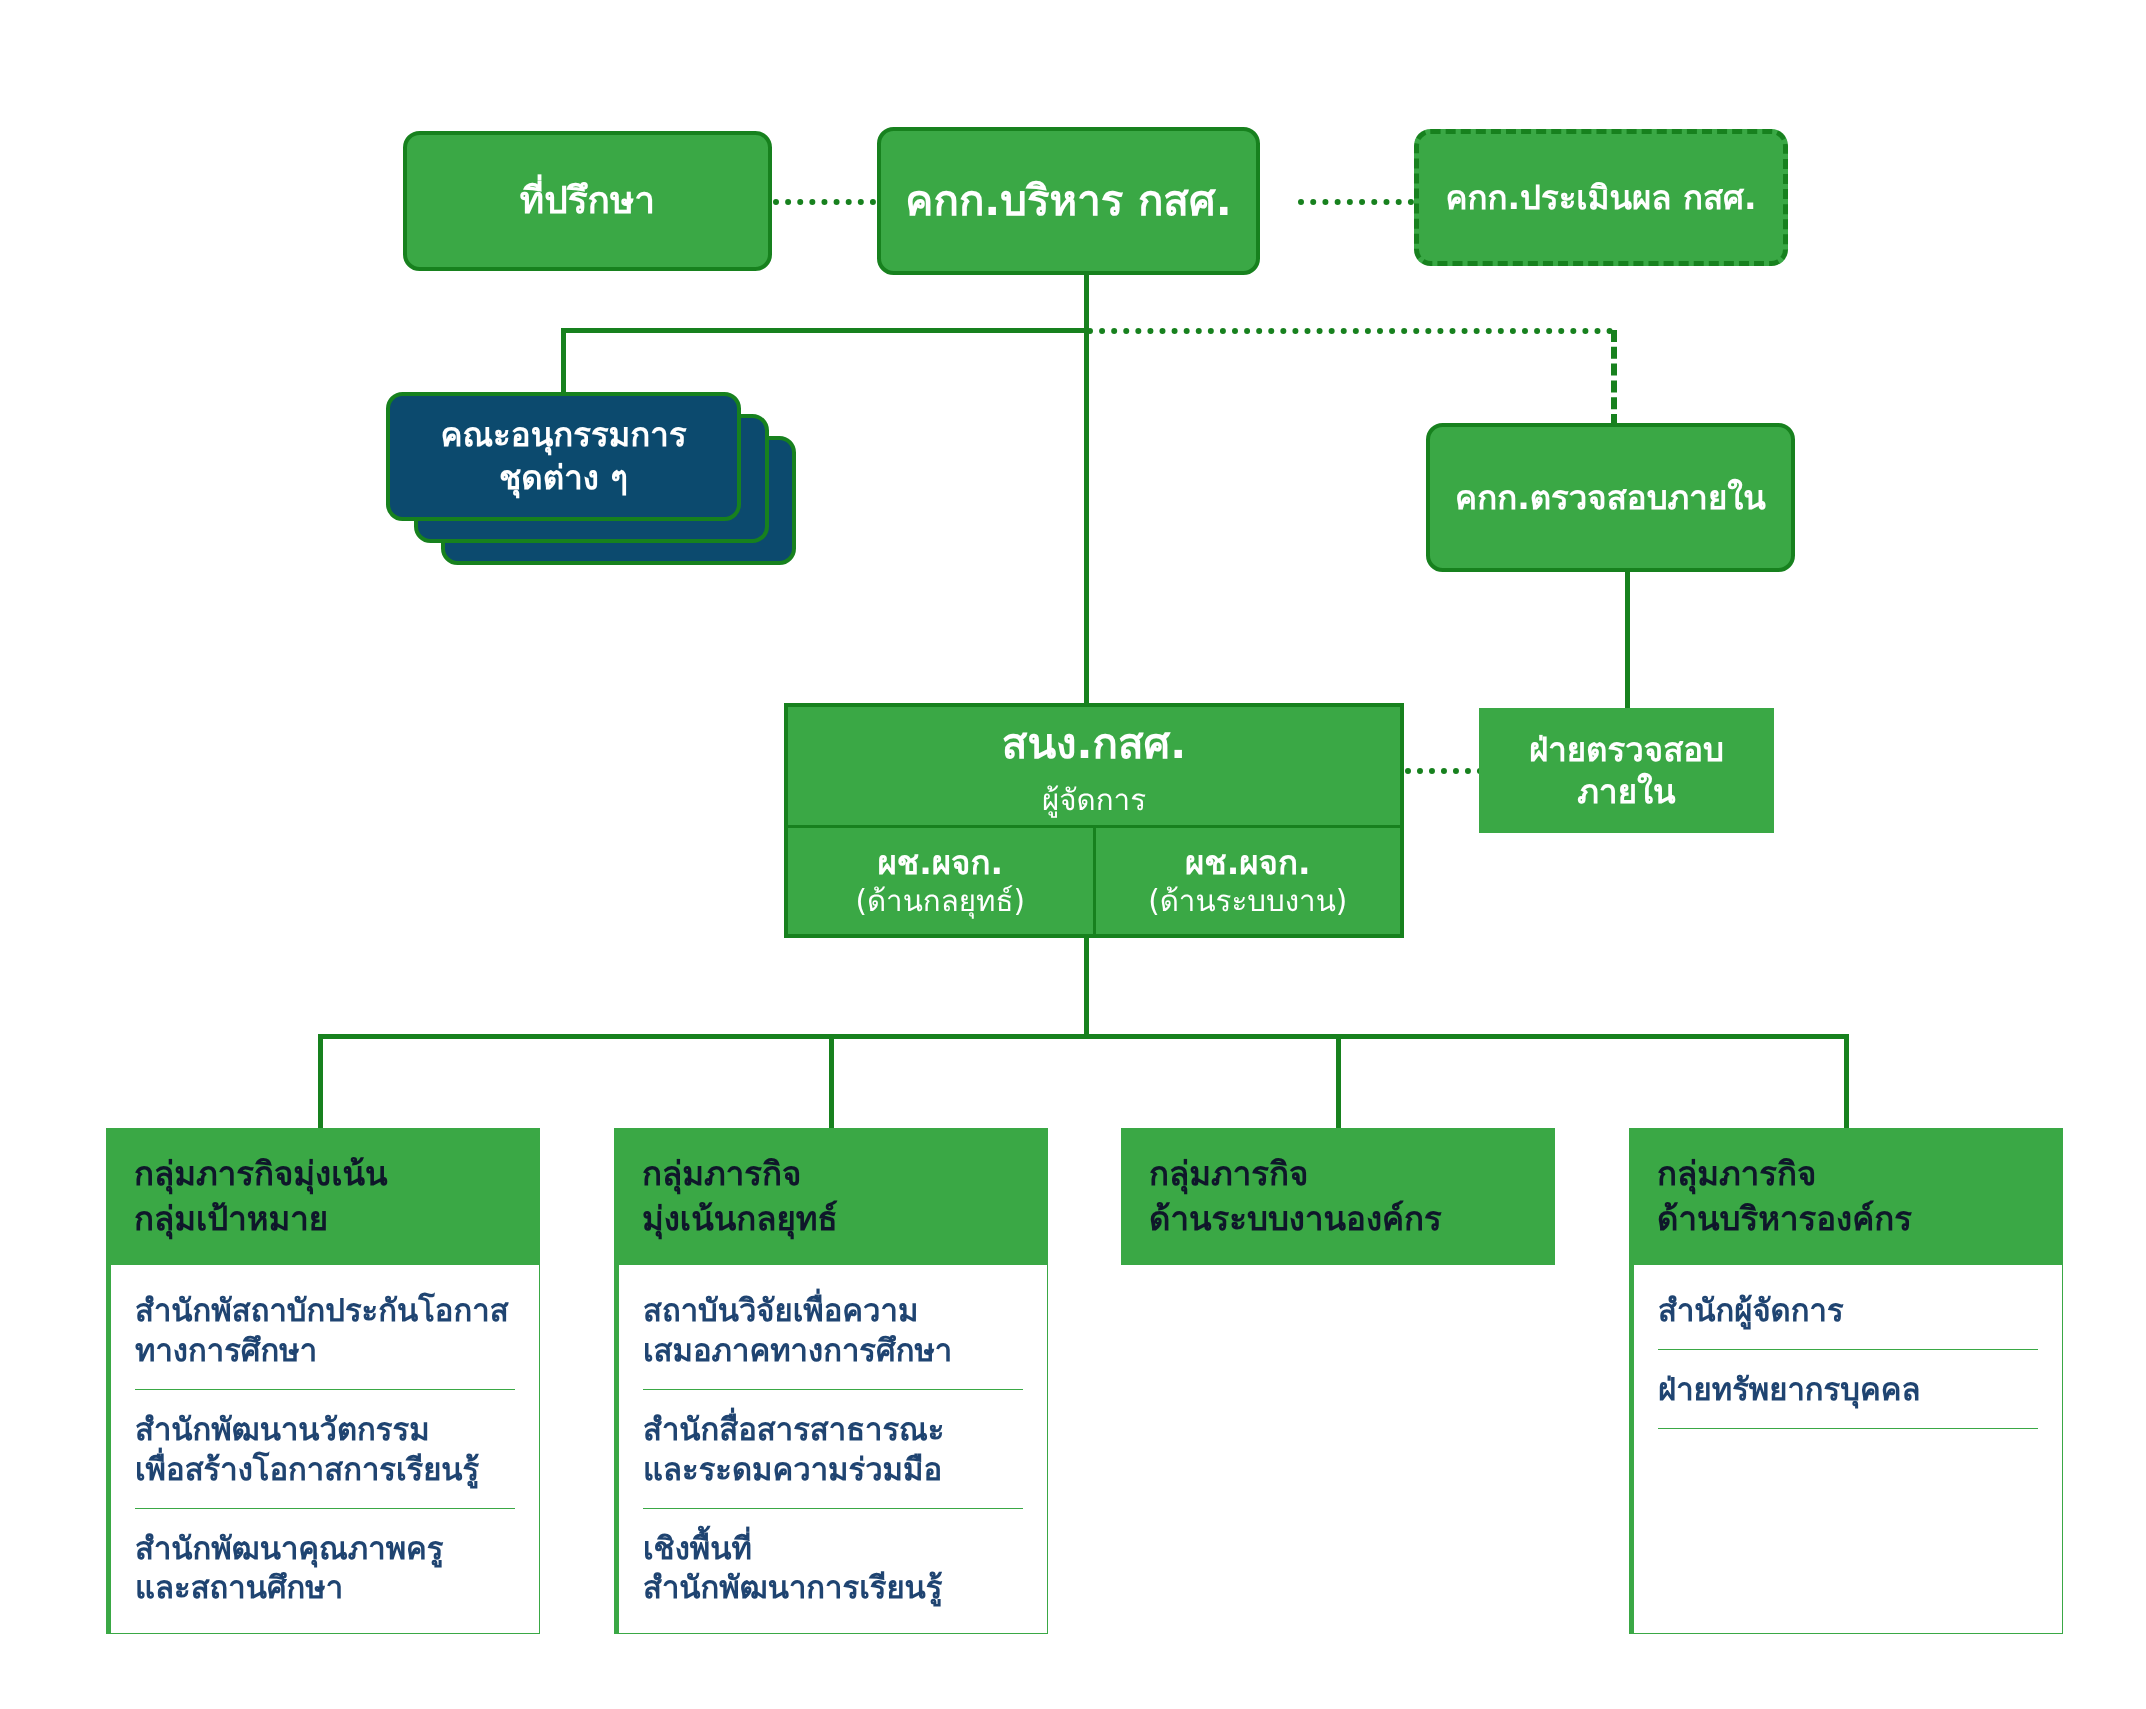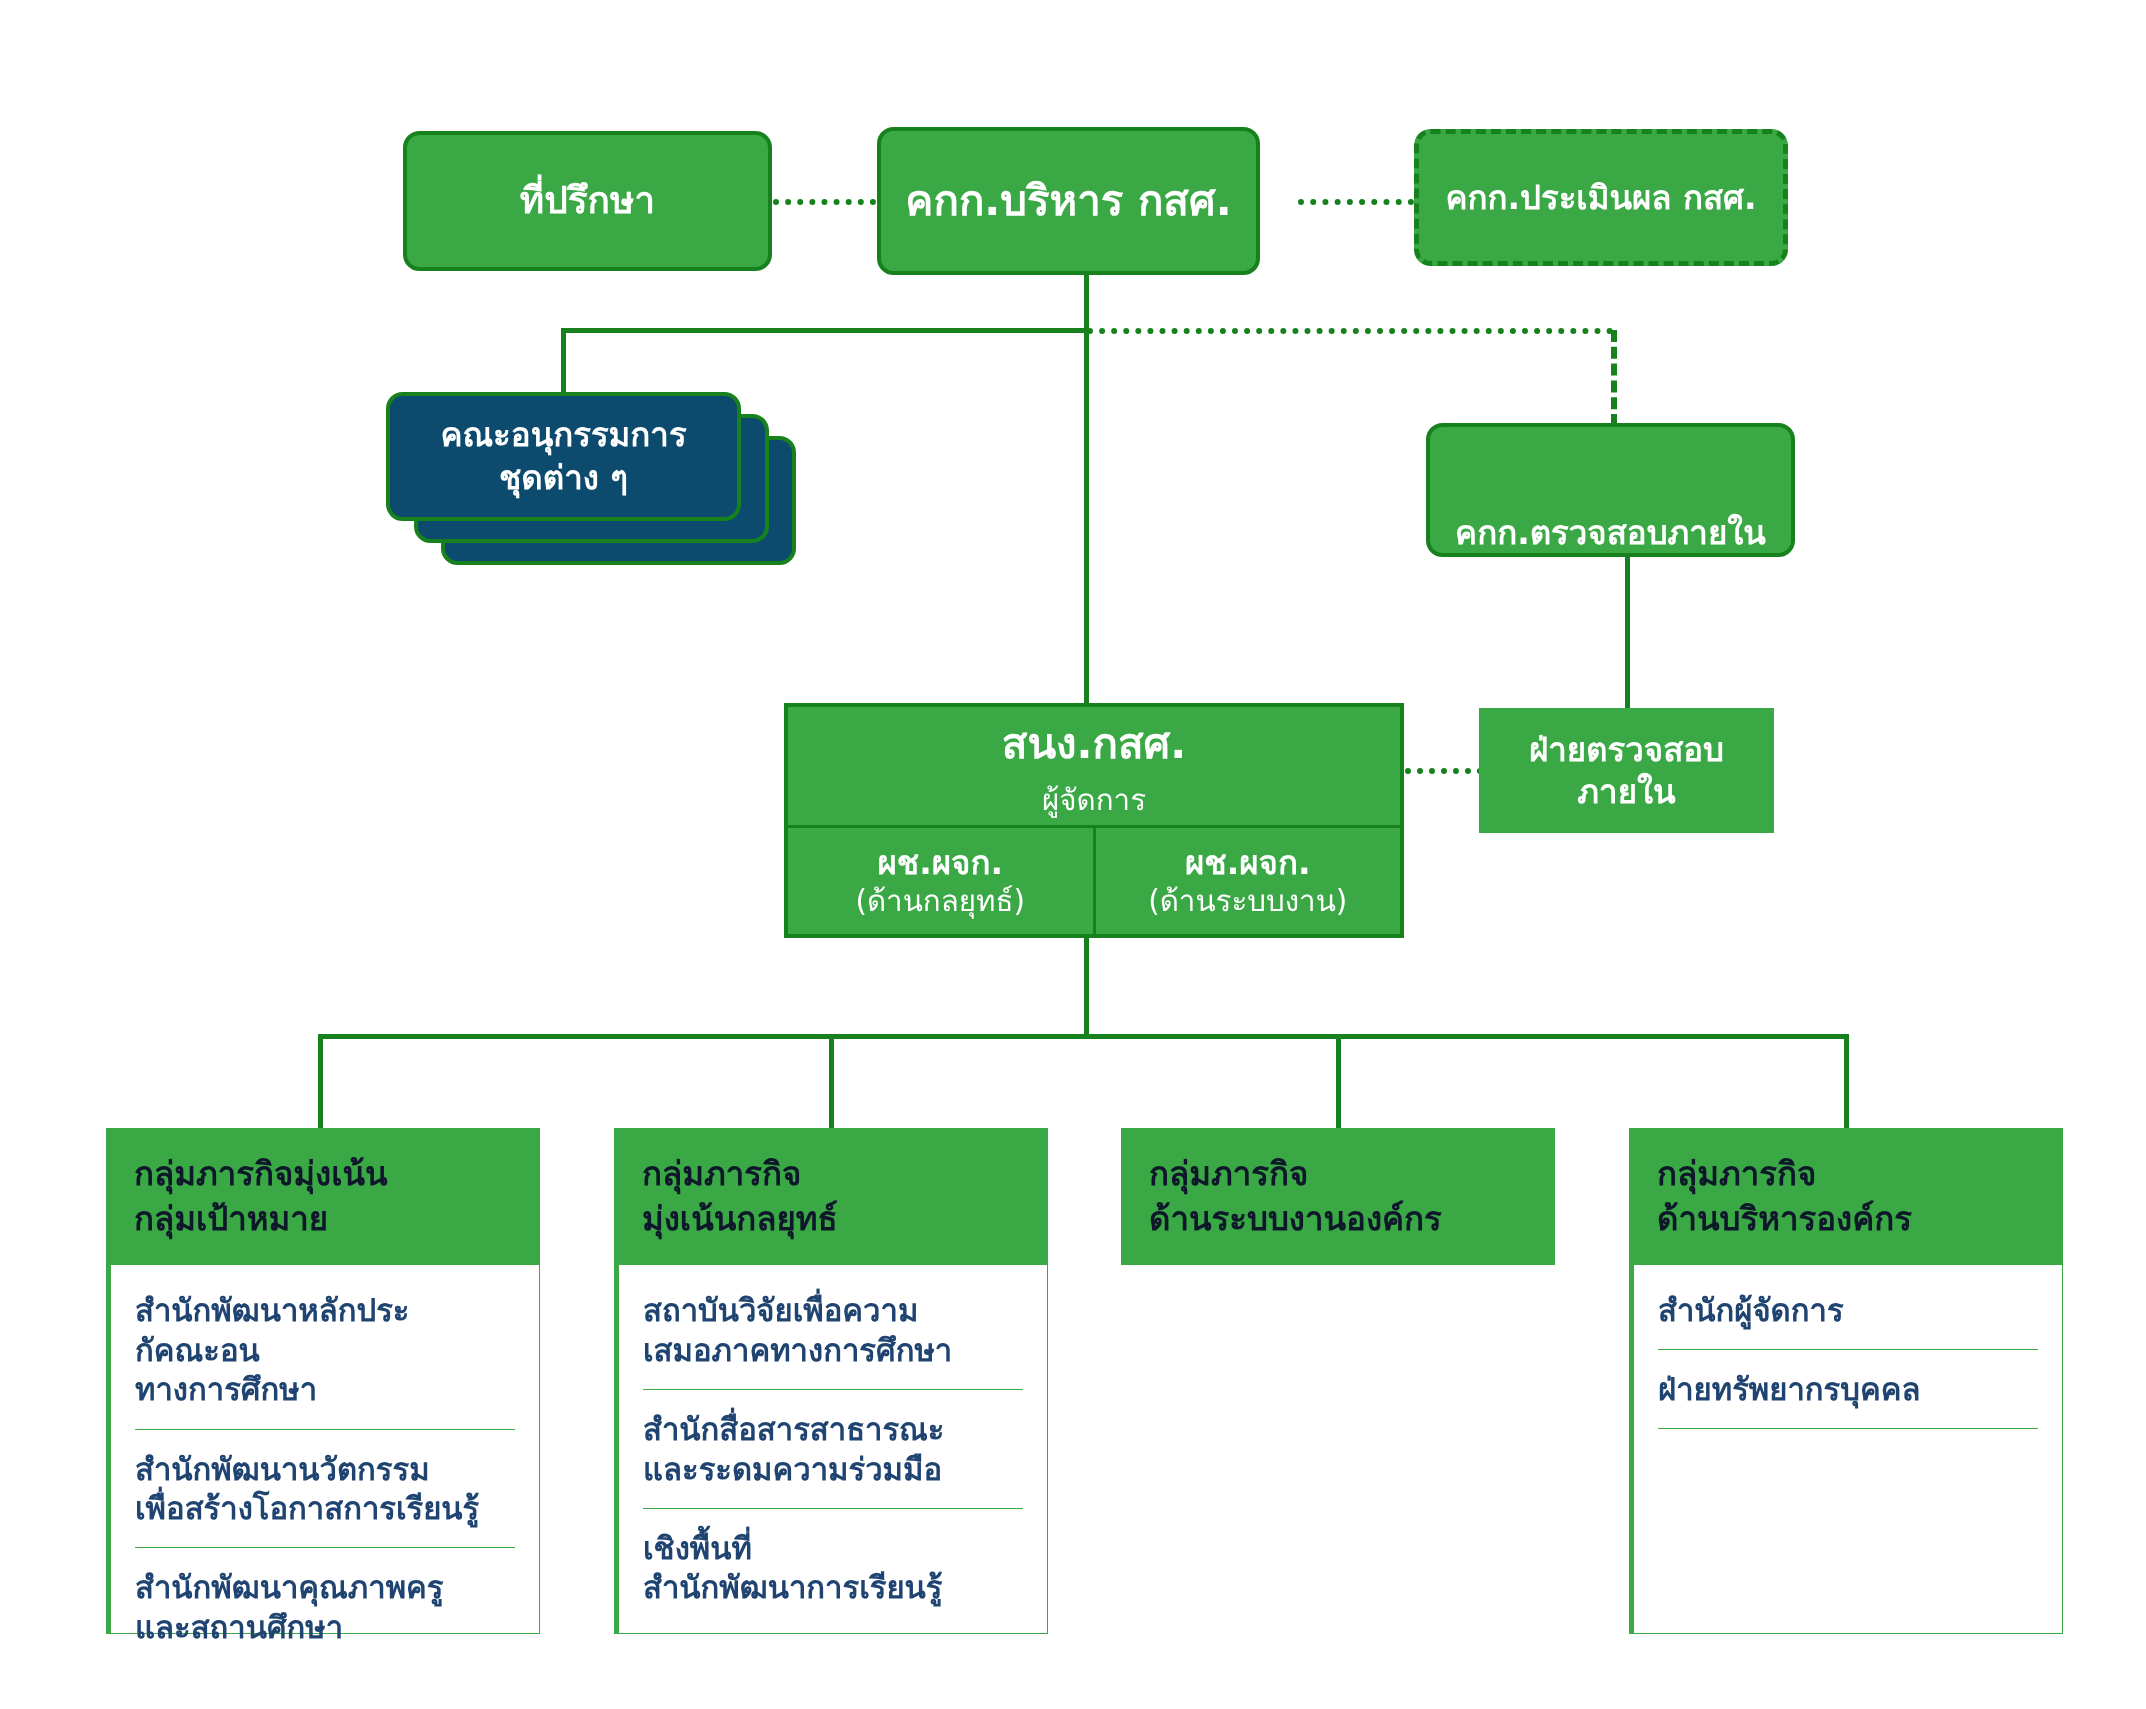--- a/index.html
+++ b/index.html
@@ -68,21 +68,21 @@
   }
   #stack-back-2 { left: 55px; top: 44px; }
   #stack-back-1 { left: 28px; top: 22px; }
   #stack-front  {
     left: 0px; top: 0px;
     display: flex; flex-direction: column;
     align-items: center; justify-content: center;
     color: #ffffff; text-align: center; line-height: 1.3;
   }
 
-  #node-audit-board   { left: 1426px; top: 423px;  width: 369px;  height: 134px; justify-content: flex-end; }
+  #node-audit-board   { left: 1426px; top: 423px;  width: 369px;  height: 149px; }
   #node-audit-dept    { left: 1479px; top: 708px;  width: 295px;  height: 125px; }
 
   
   #office-block {
     position: absolute;
     left: 784px; top: 703px;
     width: 620px; height: 235px;
     box-sizing: border-box;
     border: 4.6px solid #17811e;
     background: #3aa845;
@@ -242,21 +242,21 @@
     </div>
   </div>
 
   <div class="group-col" id="group-col-0">
     <div class="group-head">
       <div>กลุ่มภารกิจมุ่งเน้น</div>
       <div>กลุ่มเป้าหมาย</div>
     </div>
     <div class="group-body">
       <div class="group-item">
-        <div>สำนักพัฒนาหลักประกัคณะอน</div>
+        <div>สำนักพัสถาบักประกันโอกาส</div>
         <div>ทางการศึกษา</div>
       </div>
       <div class="group-item">
         <div>สำนักพัฒนานวัตกรรม</div>
         <div>เพื่อสร้างโอกาสการเรียนรู้</div>
       </div>
       <div class="group-item last-noline">
         <div>สำนักพัฒนาคุณภาพครู</div>
         <div>และสถานศึกษา</div>
       </div>

